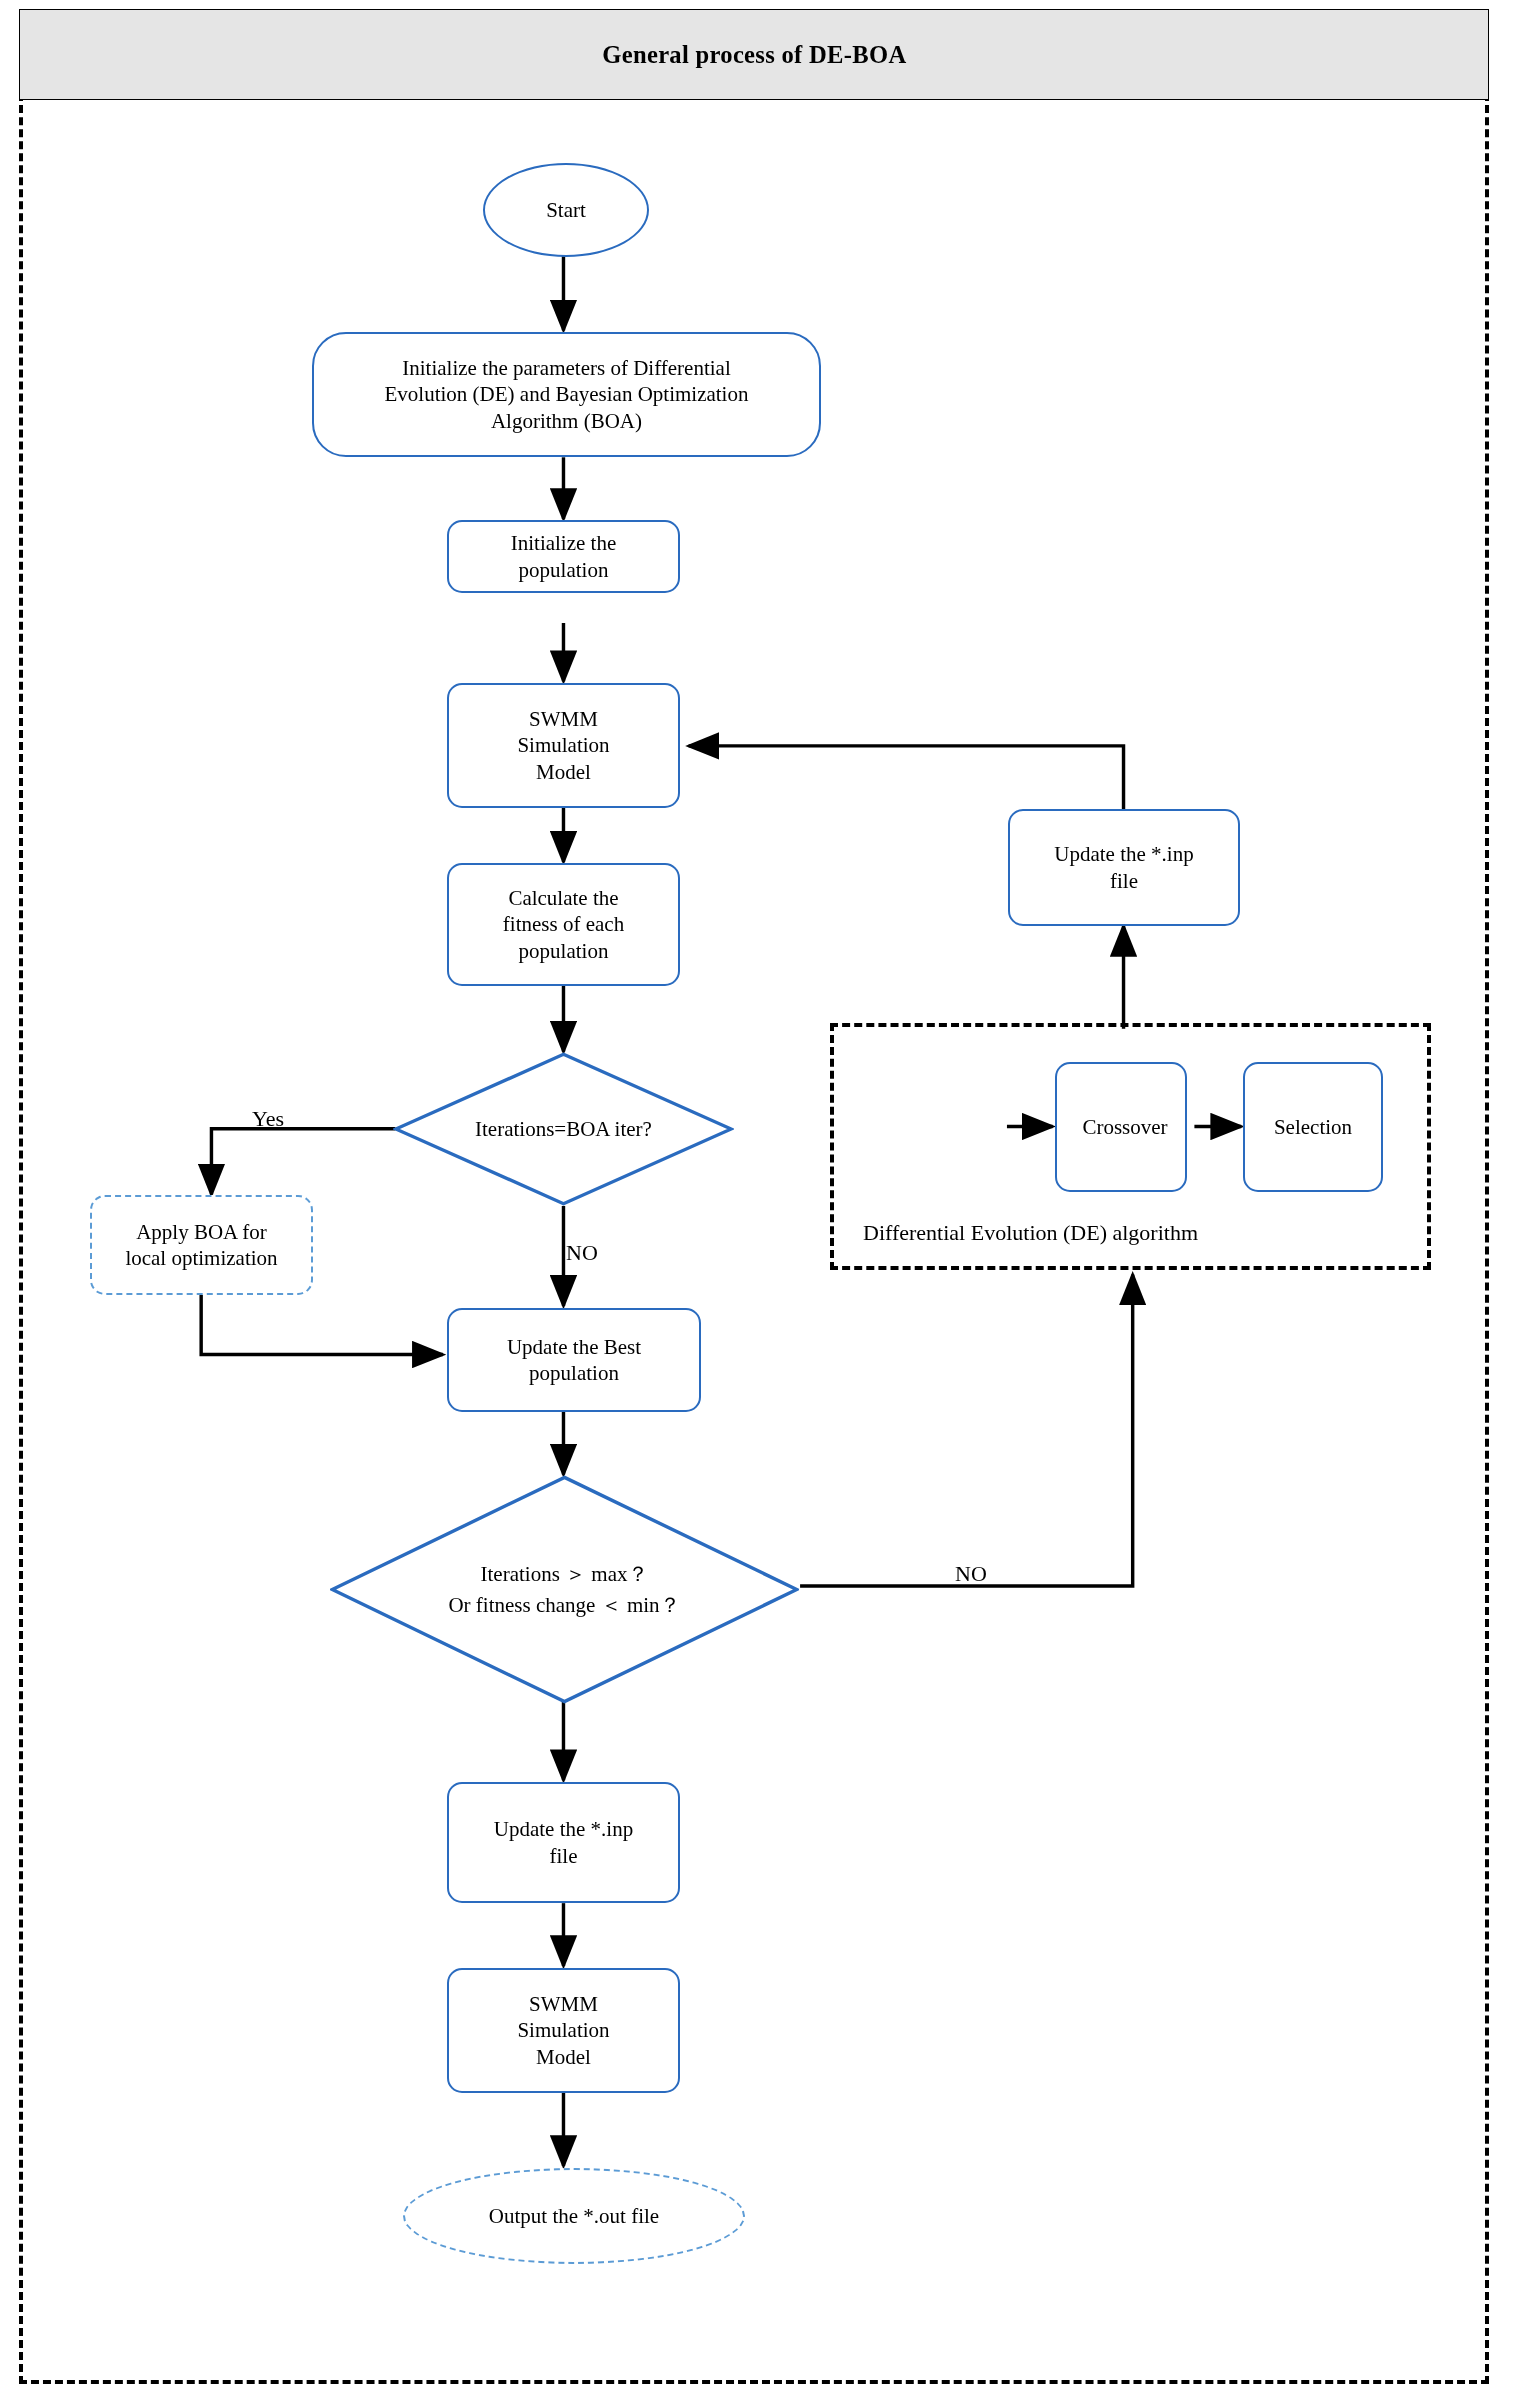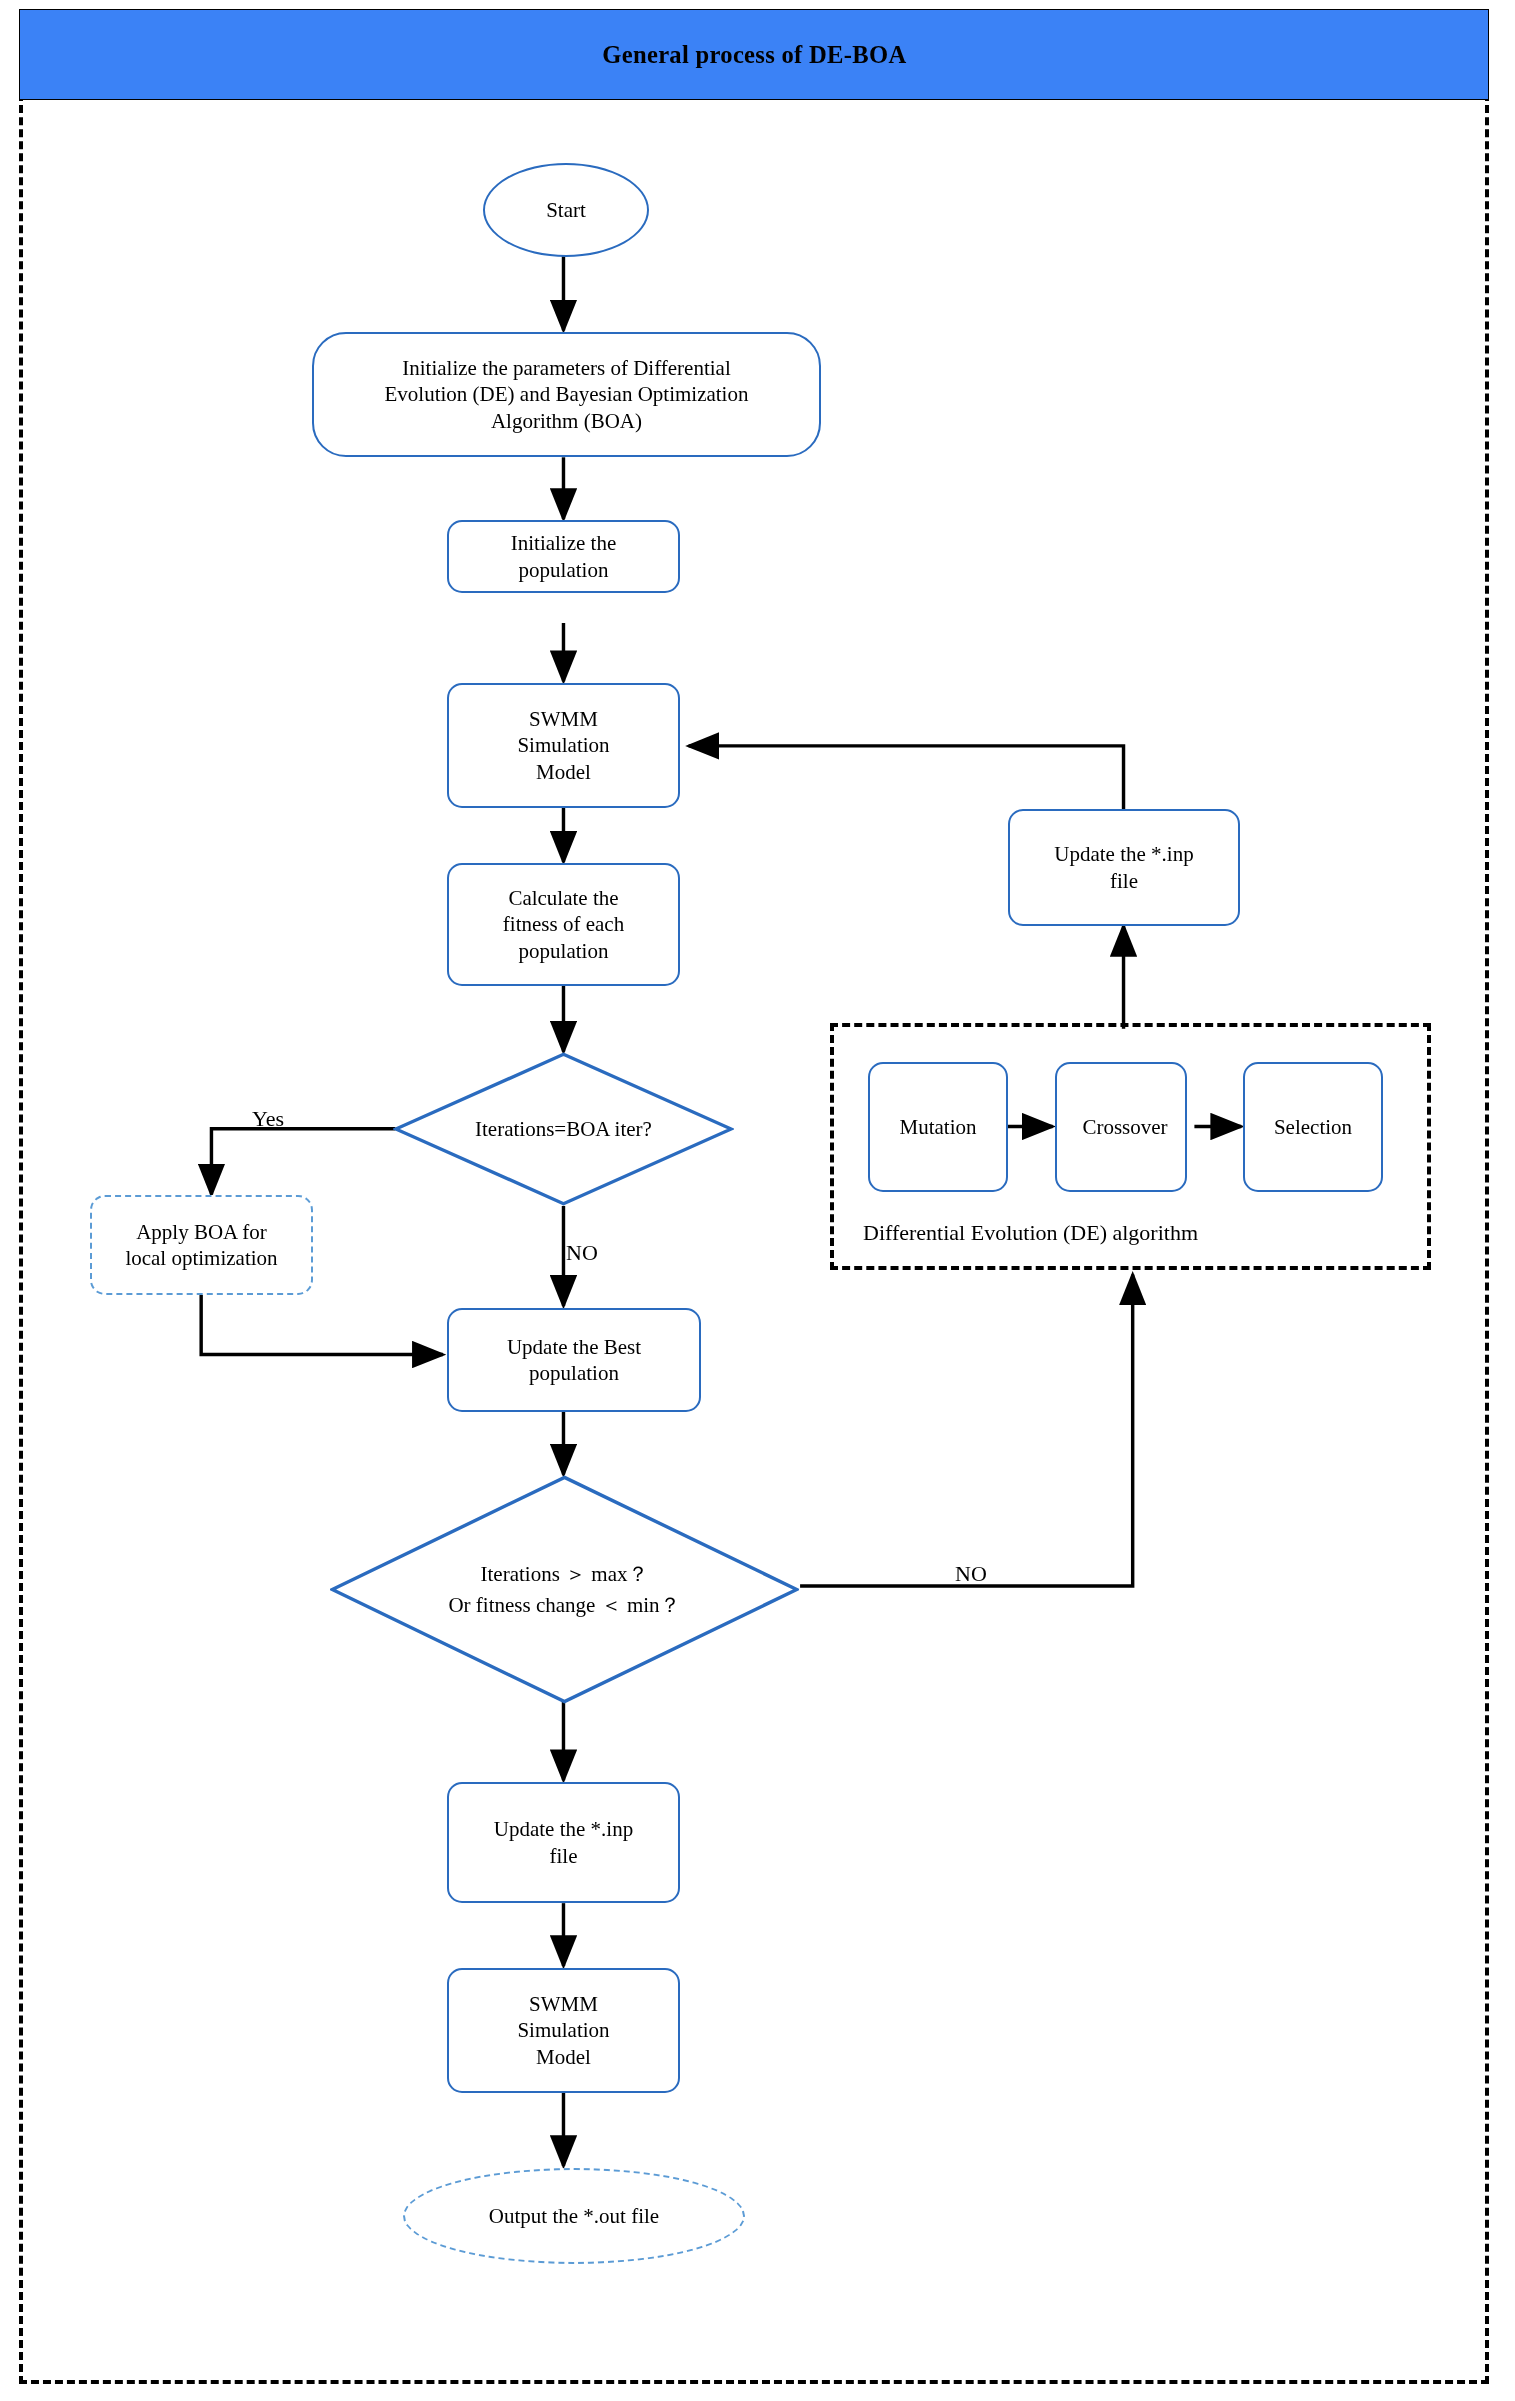--- a/index.html
+++ b/index.html
@@ -28,21 +28,21 @@
     height: 2375px;
     border: 4px dashed #000000;
     box-sizing: border-box;
   }
   .title-bar {
     position: absolute;
     left: 19.4px;
     top: 9.1px;
     width: 1470px;
     height: 91px;
-    background: #3b82f6;
+    background: #e5e5e5;
     border: 1.7px solid #000000;
     box-sizing: border-box;
     display: flex;
     align-items: center;
     justify-content: center;
   }
   .title-bar .title-text {
     font-size: 24.6px;
     font-weight: bold;
     color: #000000;
@@ -227,23 +227,20 @@
     <span class="label">Output the *.out file</span>
   </div>
 
   <div class="node rounded" style="left:1008px; top:809px; width:232px; height:117px;">
     <span class="label">Update the *.inp
 file</span>
   </div>
 
   <div class="de-group" style="left:830px; top:1023px; width:601px; height:247px;"></div>
 
-  <div class="node rounded" style="left:868px; top:1062px; width:140px; height:130px;">
-    <span class="label">Mutation</span>
-  </div>
 
   <div class="node rounded" style="left:1055px; top:1062px; width:132px; height:130px;padding-left:8px;">
     <span class="label">Crossover</span>
   </div>
 
   <div class="node rounded" style="left:1243px; top:1062px; width:140px; height:130px;">
     <span class="label">Selection</span>
   </div>
 
   <div class="free-label" style="left:252px; top:1106px;">Yes</div>

